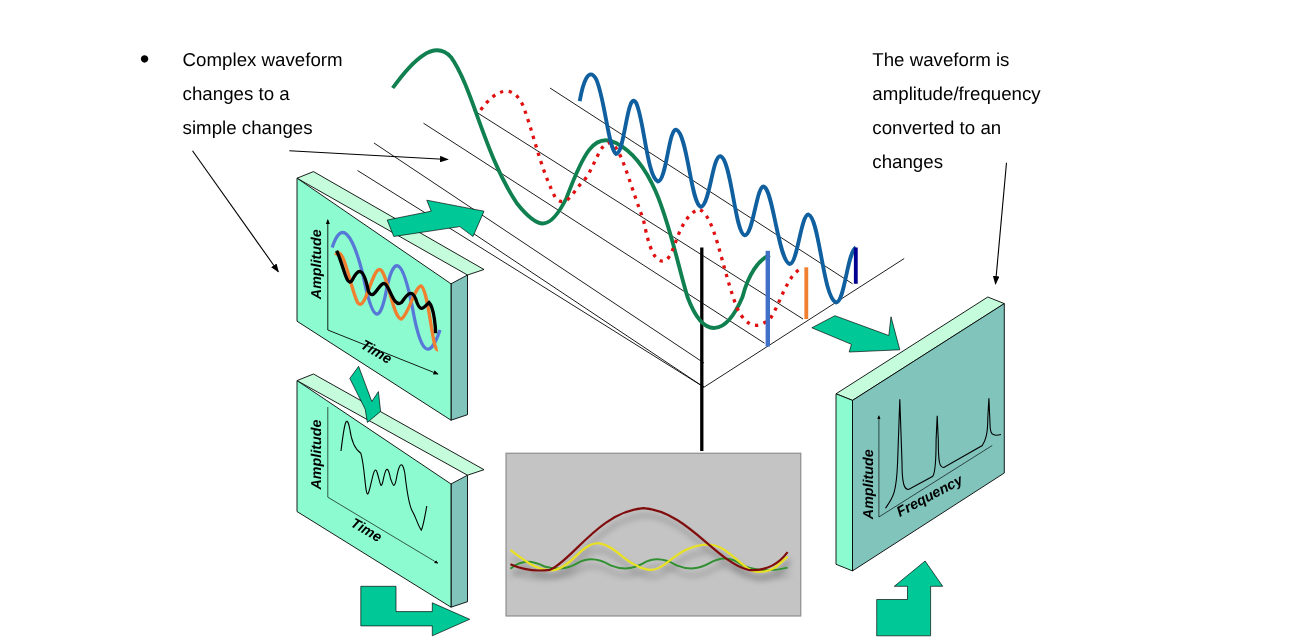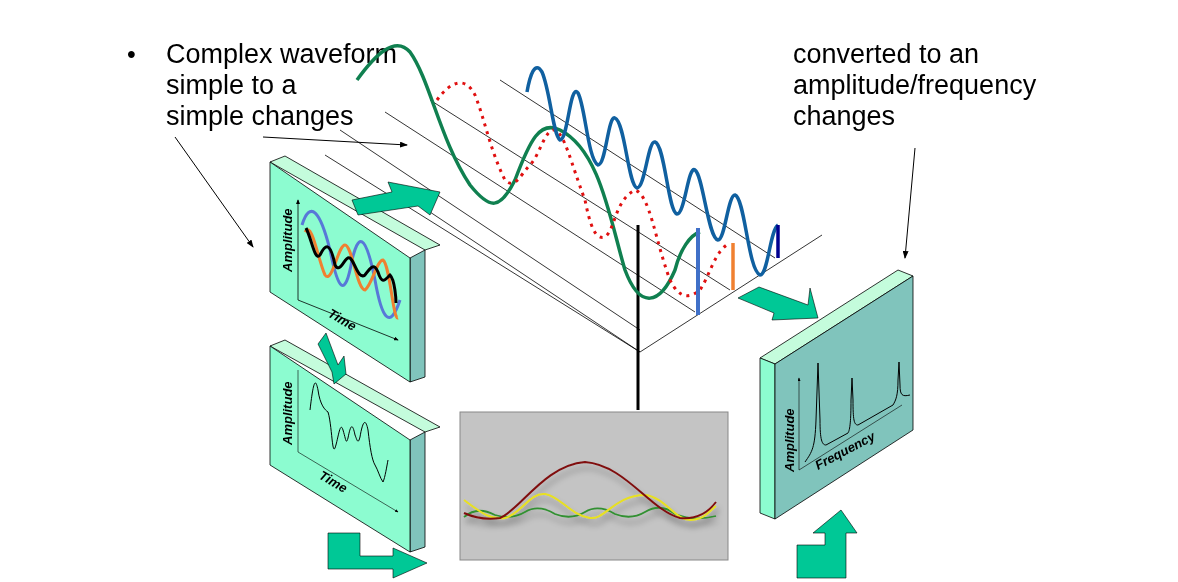--- a/index.html
+++ b/index.html
@@ -1,37 +1,38 @@
 <!DOCTYPE html>
 <html><head>
   <meta charset="utf-8">
   <style>
     html, body { margin: 0; padding: 0; background: #ffffff; }
     body { width: 1178px; height: 582px; position: relative; overflow: hidden;
            font-family: "Liberation Sans", sans-serif; }
-    .caption { position: absolute; font-size: 27px; line-height: 31px; color: #000; }
+    .caption { position: absolute; font-size: 17px; line-height: 31px; color: #000; }
     #caption-left { left: 166px; top: 39px; width: 260px; }
     #bullet { position: absolute; left: 127px; top: 39px; font-size: 25px; line-height: 31px; }
     #caption-right { left: 793px; top: 39px; width: 280px; }
     .caption span { display: block; white-space: nowrap; }
     svg#diagram { position: absolute; left: 0; top: 0; }
     .axis-label { font-family: "Liberation Sans", sans-serif; font-weight: bold; font-style: italic; font-size: 13px; fill: #000; }
   </style>
 </head>
 <body>
 
 <div id="bullet">•</div>
 <div id="caption-left" class="caption">
   <span>Complex waveform</span>
-  <span>simple to a</span>
+  <span>changes to a</span>
   <span>simple changes</span>
 </div>
 <div id="caption-right" class="caption">
+  <span>The waveform is</span>
+  <span>amplitude/frequency</span>
   <span>converted to an</span>
-  <span>amplitude/frequency</span>
   <span>changes</span>
 </div>
 
 <svg id="diagram" width="1178" height="582" viewBox="0 0 1178 582">
   <defs>
     <marker id="arrowhead" markerWidth="8" markerHeight="6" refX="7" refY="3" orient="auto">
       <path d="M0,0 L8,3 L0,6 Z" fill="#000"></path>
     </marker>
     <marker id="smallhead" markerWidth="6" markerHeight="5" refX="5" refY="2.5" orient="auto">
       <path d="M0,0 L6,2.5 L0,5 Z" fill="#000"></path>

